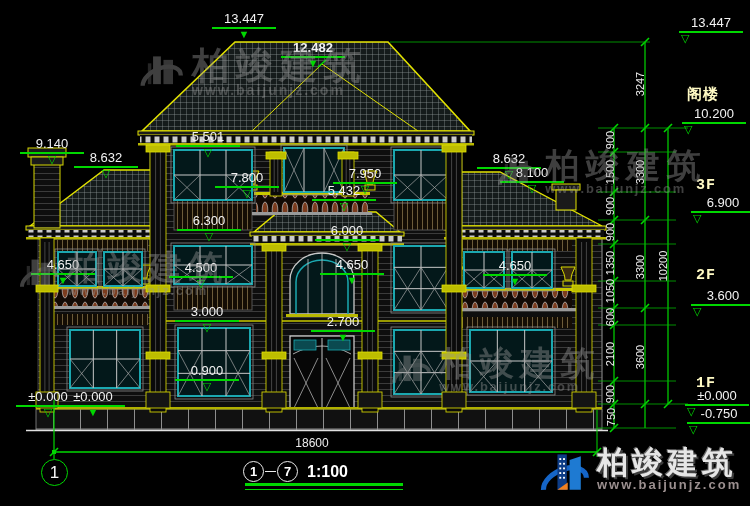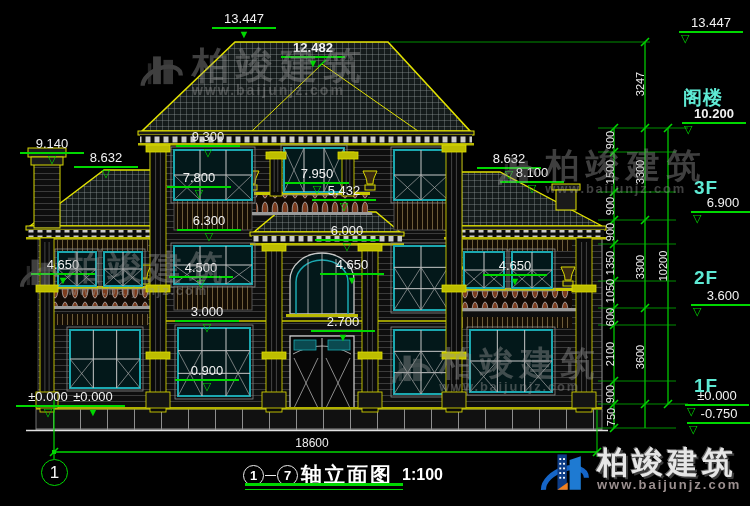--- a/index.html
+++ b/index.html
@@ -7,22 +7,22 @@
          font-family:"Liberation Sans","DejaVu Sans",sans-serif;}
   #house{position:absolute;left:0;top:0;}
   #overlay{position:absolute;left:0;top:0;width:750px;height:506px;}
   
   .marker{position:absolute;width:64px;text-align:center;color:#f2f2f2;
           font-size:13px;line-height:14px;}
   .marker .lbl{display:block;white-space:nowrap;}
   .marker .mline{display:block;height:2px;background:#00d800;margin-top:1px;}
   .marker .tri{display:block;color:#00d800;font-size:11px;line-height:10px;}
   .marker.tri-left .tri{text-align:left;padding-left:2px;}
-  .floor-lbl{position:absolute;width:60px;text-align:center;color:#5eead4;
-             font-size:19px;font-weight:bold;letter-spacing:1px;}
+  .floor-lbl{position:absolute;width:60px;text-align:center;color:#fef9c3;
+             font-size:15px;font-weight:bold;letter-spacing:1px;font-family:Liberation Mono, monospace;}
   .chain-lbl{position:absolute;color:#ececec;font-size:11px;white-space:nowrap;
              transform:translate(-50%,-50%) rotate(-90deg);}
   
   .wm{position:absolute;display:flex;align-items:flex-start;opacity:0.42;color:#979797;
       transform-origin:top left;pointer-events:none;}
   .wm .wm-col{margin-left:6px;}
   .wm .wm-brand{display:block;font-size:37px;font-weight:bold;letter-spacing:7px;
                 line-height:40px;white-space:nowrap;}
   .wm .wm-url{display:block;font-size:14px;font-weight:bold;letter-spacing:2px;
               margin-top:-4px;white-space:nowrap;}
@@ -420,30 +420,30 @@
         <span class="lbl">9.140</span>
         <span class="mline"></span>
         <span class="tri">▽</span>
       </div>
       <div class="marker" style="left: 74px; top: 151px;">
         <span class="lbl">8.632</span>
         <span class="mline"></span>
         <span class="tri">▽</span>
       </div>
       <div class="marker" style="left: 176px; top: 130px;">
-        <span class="lbl">9.300</span>
-        <span class="mline"></span>
-        <span class="tri">▽</span>
-      </div>
-      <div class="marker" style="left: 167px; top: 171px;">
+        <span class="lbl">5.501</span>
+        <span class="mline"></span>
+        <span class="tri">▽</span>
+      </div>
+      <div class="marker" style="left: 167px; top: 171px; padding-left: 48px;">
         <span class="lbl">7.800</span>
         <span class="mline"></span>
         <span class="tri">▽</span>
       </div>
-      <div class="marker" style="left: 285px; top: 167px;">
+      <div class="marker" style="left: 285px; top: 167px; padding-left: 48px;">
         <span class="lbl">7.950</span>
         <span class="mline"></span>
         <span class="tri">▽</span>
       </div>
       <div class="marker" style="left: 312px; top: 184px;">
         <span class="lbl">5.432</span>
         <span class="mline"></span>
         <span class="tri">▽</span>
       </div>
       <div class="marker" style="left: 177px; top: 214px;">
@@ -509,21 +509,21 @@
       <div class="marker" style="left: 61px; top: 390px;">
         <span class="lbl">±0.000</span>
         <span class="mline"></span>
         <span class="tri">▼</span>
       </div>
       <div class="marker tri-left" style="left: 679px; top: 16px;">
         <span class="lbl">13.447</span>
         <span class="mline"></span>
         <span class="tri">▽</span>
       </div>
-      <div class="marker tri-left" style="left: 682px; top: 107px; font-weight: bold;">
+      <div class="marker tri-left" style="left: 682px; top: 107px;">
         <span class="lbl">10.200</span>
         <span class="mline"></span>
         <span class="tri">▽</span>
       </div>
       <div class="marker tri-left" style="left: 691px; top: 196px;">
         <span class="lbl">6.900</span>
         <span class="mline"></span>
         <span class="tri">▽</span>
       </div>
       <div class="marker tri-left" style="left: 691px; top: 289px;">
@@ -613,21 +613,20 @@
   <div id="axis-bubble">
     <span>1</span>
   </div>
 
   <div id="overall-dim">18600</div>
 
   <div id="titleblock">
     <span class="axis-circ">1</span>
     <span class="axis-dash"></span>
     <span class="axis-circ">7</span>
-    <span id="title-name">轴立面图</span>
     <span id="title-scale">1:100</span>
   </div>
   <div class="title-underline" style="left:245px;top:483px;width:158px;height:2.5px;"></div>
   <div class="title-underline" style="left:245px;top:488.5px;width:158px;height:1.5px;"></div>
 
   <div id="logo">
     <svg width="56" height="56" viewBox="0 0 60 58">
       <path d="M8,46 A24,15 -25 1 1 54,33" fill="none" stroke="#1565c8" stroke-width="5.5"></path>
       <rect x="23" y="8" width="10" height="38" fill="#0d3c86"></rect>
       <polygon points="36,14 48,10 48,46 36,46" fill="#1e7ad2"></polygon>

